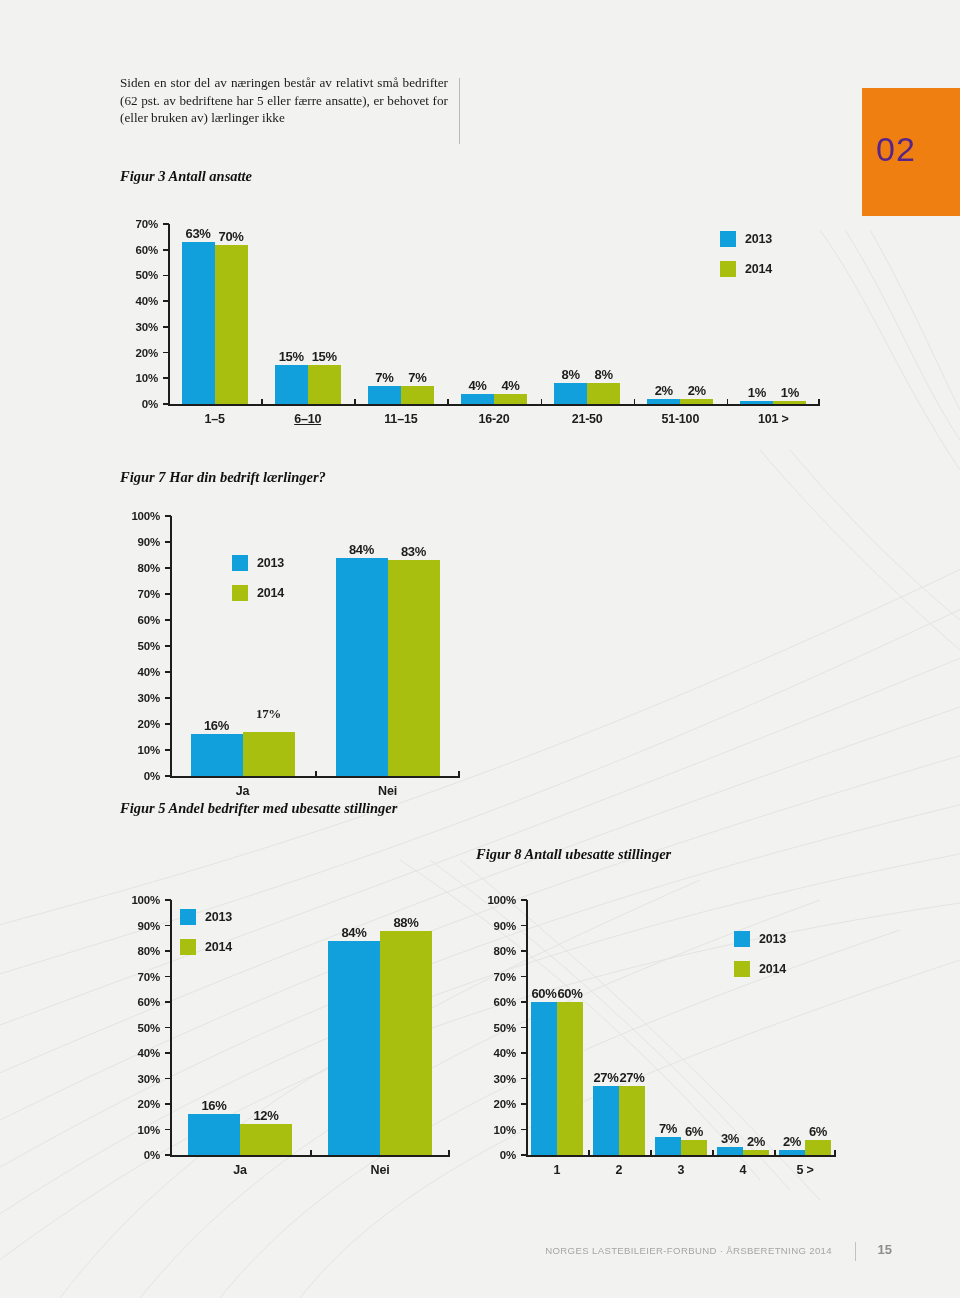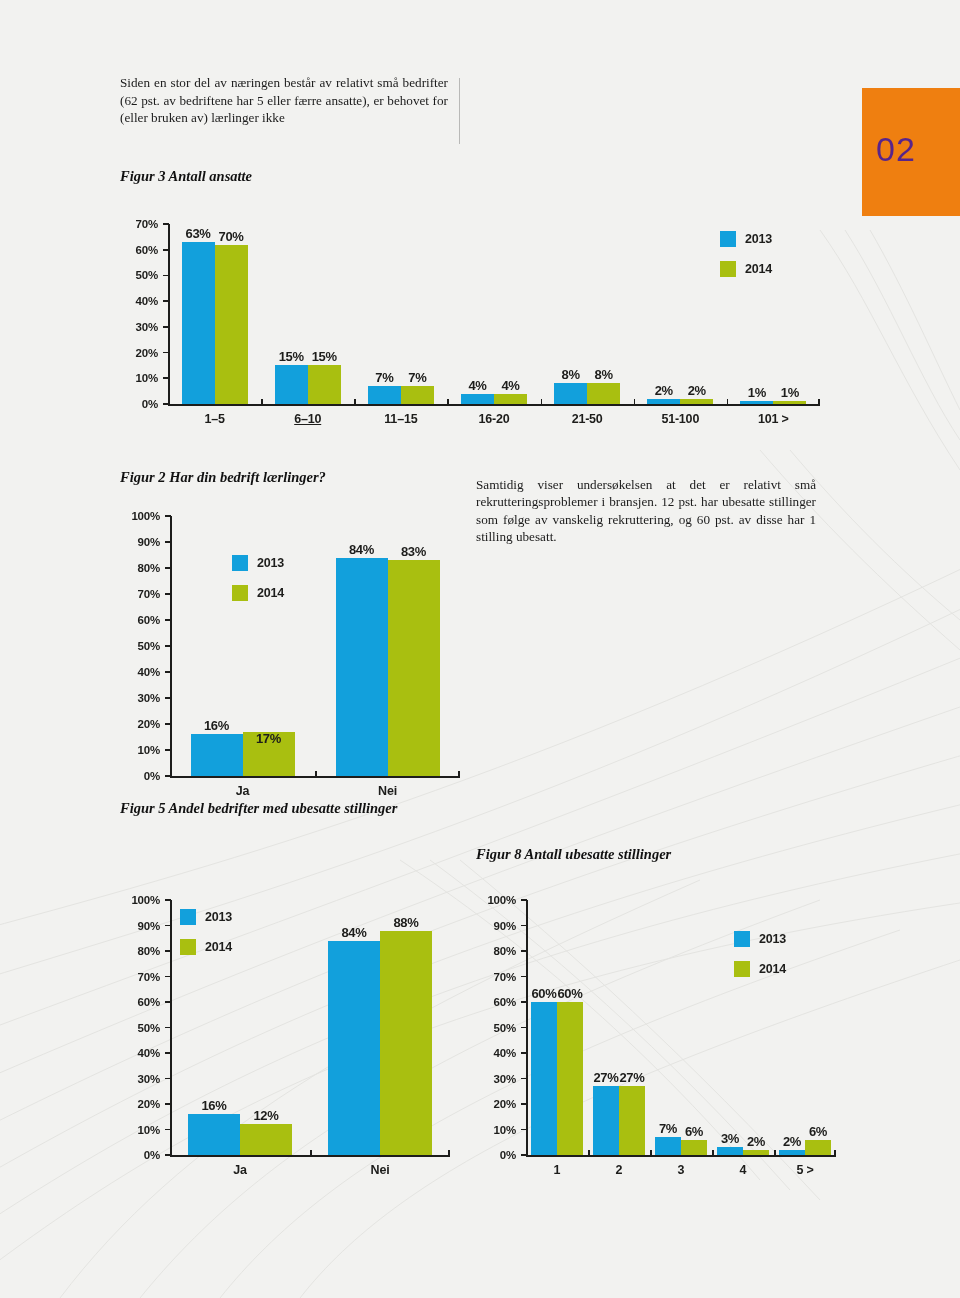--- a/index.html
+++ b/index.html
@@ -300,21 +300,21 @@
           <span class="legend-swatch s2013"></span>
           <span class="legend-label">2013</span>
         </div>
         <div class="legend-row">
           <span class="legend-swatch s2014"></span>
           <span class="legend-label">2014</span>
         </div>
       </div>
     </div>
 
-  <div class="fig-caption" style="left:120px; top:469px;">Figur 2 Har din bedrift lærlinger?</div>
+  <div class="fig-caption" style="left:120px; top:469px;">Figur 7 Har din bedrift lærlinger?</div>
 
   <div class="chart" id="chart-figur4" style="left:120px; top:500px; width:340px; height:310px;">
       <div class="plot"></div>
       <div class="axis-line" style="left: 50px; top: 16px; width: 1.6px; height: 260px;"></div>
       <div class="axis-line" style="left: 50px; top: 276px; width: 290px; height: 1.6px;"></div>
       <div class="ytick-label" style="left: 0px; width: 40px; top: 276px;">0%</div>
       <div class="ytick-mark" style="left: 45px; top: 275.2px; width: 6px;"></div>
       <div class="ytick-label" style="left: 0px; width: 40px; top: 250px;">10%</div>
       <div class="ytick-mark" style="left: 45px; top: 249.2px; width: 6px;"></div>
       <div class="ytick-label" style="left: 0px; width: 40px; top: 224px;">20%</div>
@@ -331,21 +331,21 @@
       <div class="ytick-mark" style="left: 45px; top: 93.2px; width: 6px;"></div>
       <div class="ytick-label" style="left: 0px; width: 40px; top: 68px;">80%</div>
       <div class="ytick-mark" style="left: 45px; top: 67.2px; width: 6px;"></div>
       <div class="ytick-label" style="left: 0px; width: 40px; top: 42px;">90%</div>
       <div class="ytick-mark" style="left: 45px; top: 41.2px; width: 6px;"></div>
       <div class="ytick-label" style="left: 0px; width: 40px; top: 16px;">100%</div>
       <div class="ytick-mark" style="left: 45px; top: 15.2px; width: 6px;"></div>
       <div class="bar s2013" style="left: 70.5px; top: 234.4px; width: 52px; height: 41.6px;"></div>
       <div class="bar-value" style="left: 60.5px; width: 72px; top: 218.4px;">16%</div>
       <div class="bar s2014" style="left: 122.5px; top: 231.8px; width: 52px; height: 44.2px;"></div>
-      <div class="bar-value" style="left: 112.5px; width: 72px; top: 231px;">17%</div>
+      <div class="bar-value" style="left: 112.5px; width: 72px; top: 206px; font-family: Liberation Serif, serif;">17%</div>
       <div class="xtick-mark" style="left: 50px; top: 271px; height: 6px;"></div>
       <div class="cat-label" style="left: 50px; width: 145px; top: 284px;">Ja</div>
       <div class="bar s2013" style="left: 215.5px; top: 57.6px; width: 52px; height: 218.4px;"></div>
       <div class="bar-value" style="left: 205.5px; width: 72px; top: 41.6px;">84%</div>
       <div class="bar s2014" style="left: 267.5px; top: 60.2px; width: 52px; height: 215.8px;"></div>
       <div class="bar-value" style="left: 257.5px; width: 72px; top: 44.2px;">83%</div>
       <div class="xtick-mark" style="left: 195px; top: 271px; height: 6px;"></div>
       <div class="cat-label" style="left: 195px; width: 145px; top: 284px;">Nei</div>
       <div class="xtick-mark" style="left: 338.4px; top: 271px; height: 6px;"></div>
       <div class="legend" style="left: 112px; top: 52px;">
@@ -353,21 +353,20 @@
           <span class="legend-swatch s2013"></span>
           <span class="legend-label">2013</span>
         </div>
         <div class="legend-row">
           <span class="legend-swatch s2014"></span>
           <span class="legend-label">2014</span>
         </div>
       </div>
     </div>
 
-  <div class="col-text layer" id="para-recruit">Samtidig viser undersøkelsen at det er relativt små rekrutteringsproblemer i bransjen. 12 pst. har ubesatte stillinger som følge av vanskelig rekruttering, og 60 pst. av disse har 1 stilling ubesatt.</div>
 
   <div class="fig-caption" style="left:120px; top:800px;">Figur 5  Andel bedrifter med ubesatte stillinger</div>
 
   <div class="chart" id="chart-figur5" style="left:120px; top:884px; width:330px; height:305px;">
       <div class="plot"></div>
       <div class="axis-line" style="left: 50px; top: 16px; width: 1.6px; height: 255px;"></div>
       <div class="axis-line" style="left: 50px; top: 271px; width: 280px; height: 1.6px;"></div>
       <div class="ytick-label" style="left: 0px; width: 40px; top: 271px;">0%</div>
       <div class="ytick-mark" style="left: 45px; top: 270.2px; width: 6px;"></div>
       <div class="ytick-label" style="left: 0px; width: 40px; top: 245.5px;">10%</div>
@@ -479,14 +478,19 @@
           <span class="legend-swatch s2013"></span>
           <span class="legend-label">2013</span>
         </div>
         <div class="legend-row">
           <span class="legend-swatch s2014"></span>
           <span class="legend-label">2014</span>
         </div>
       </div>
     </div>
 
+  <div class="footer">
+    <span class="footer-text">NORGES LASTEBILEIER-FORBUND · ÅRSBERETNING 2014</span>
+    <span class="footer-sep"></span>
+    <span class="footer-page">15</span>
+  </div>
 
 </div>
 
 </body></html>

